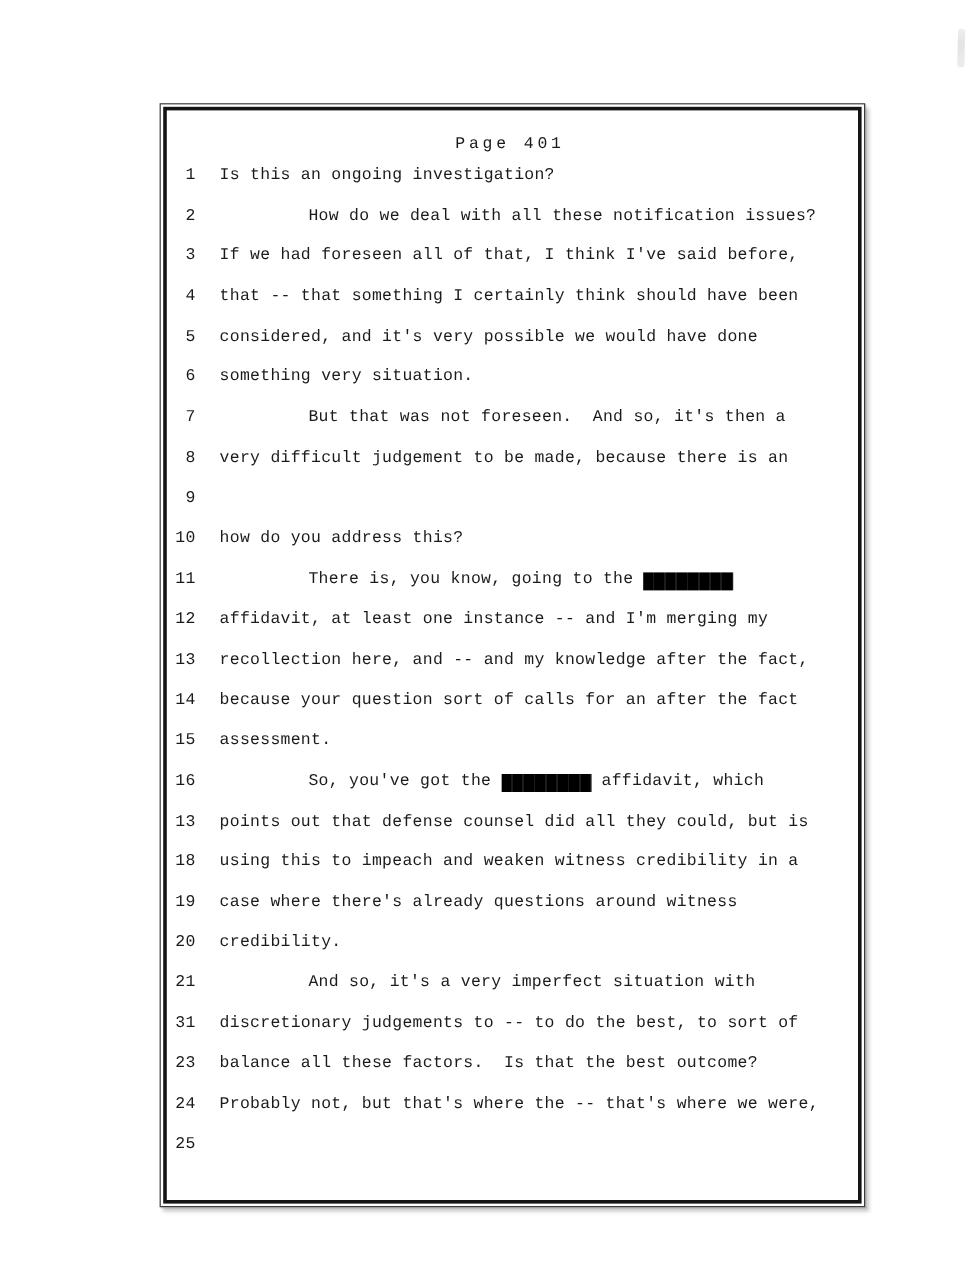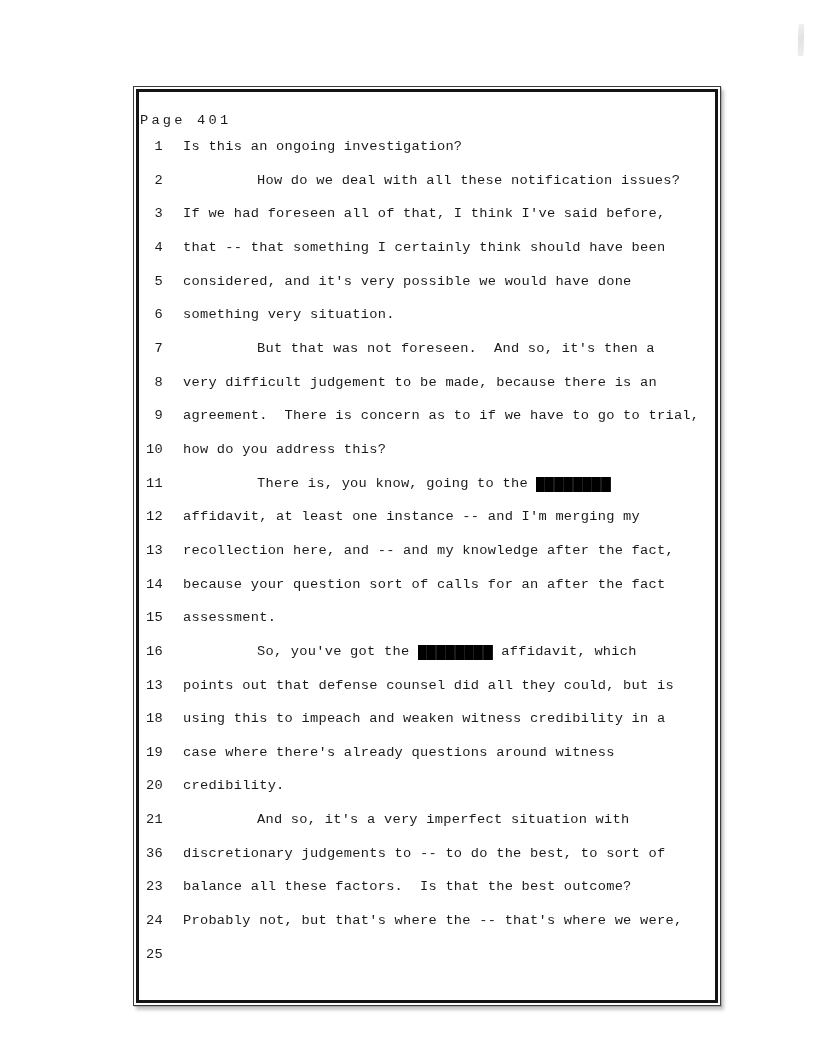--- a/index.html
+++ b/index.html
@@ -46,21 +46,21 @@
   .content {
     position: absolute;
     inset: 0;
     padding: 20px 5px 0 1px;
     color: #1b1b1b;
     font-size: 13.7px;
     letter-spacing: 0.25px;
     line-height: 17px;
   }
   .page-header {
-    text-align: left;
+    text-align: center;
     height: 16px;
     margin-bottom: 10px;
     letter-spacing: 3.2px;
     white-space: pre;
   }
   .rows { position: relative; }
   .row {
     display: flex;
     height: 33.67px;
     align-items: flex-start;
@@ -122,21 +122,20 @@
           <div class="row">
             <span class="line-num">7</span>
             <span class="line-text indent"><span>But that was not foreseen.  And so, it's then a</span></span>
           </div>
           <div class="row">
             <span class="line-num">8</span>
             <span class="line-text"><span>very difficult judgement to be made, because there is an</span></span>
           </div>
           <div class="row">
             <span class="line-num">9</span>
-            <span class="line-text"><span>agreement.  There is concern as to if we have to go to trial,</span></span>
           </div>
           <div class="row">
             <span class="line-num">10</span>
             <span class="line-text"><span>how do you address this?</span></span>
           </div>
           <div class="row">
             <span class="line-num">11</span>
             <span class="line-text indent"><span>There is, you know, going to the </span><span class="redaction"></span></span>
           </div>
           <div class="row">
@@ -173,21 +172,21 @@
           </div>
           <div class="row">
             <span class="line-num">20</span>
             <span class="line-text"><span>credibility.</span></span>
           </div>
           <div class="row">
             <span class="line-num">21</span>
             <span class="line-text indent"><span>And so, it's a very imperfect situation with</span></span>
           </div>
           <div class="row">
-            <span class="line-num">36</span>
+            <span class="line-num">31</span>
             <span class="line-text"><span>discretionary judgements to -- to do the best, to sort of</span></span>
           </div>
           <div class="row">
             <span class="line-num">23</span>
             <span class="line-text"><span>balance all these factors.  Is that the best outcome?</span></span>
           </div>
           <div class="row">
             <span class="line-num">24</span>
             <span class="line-text"><span>Probably not, but that's where the -- that's where we were,</span></span>
           </div>

